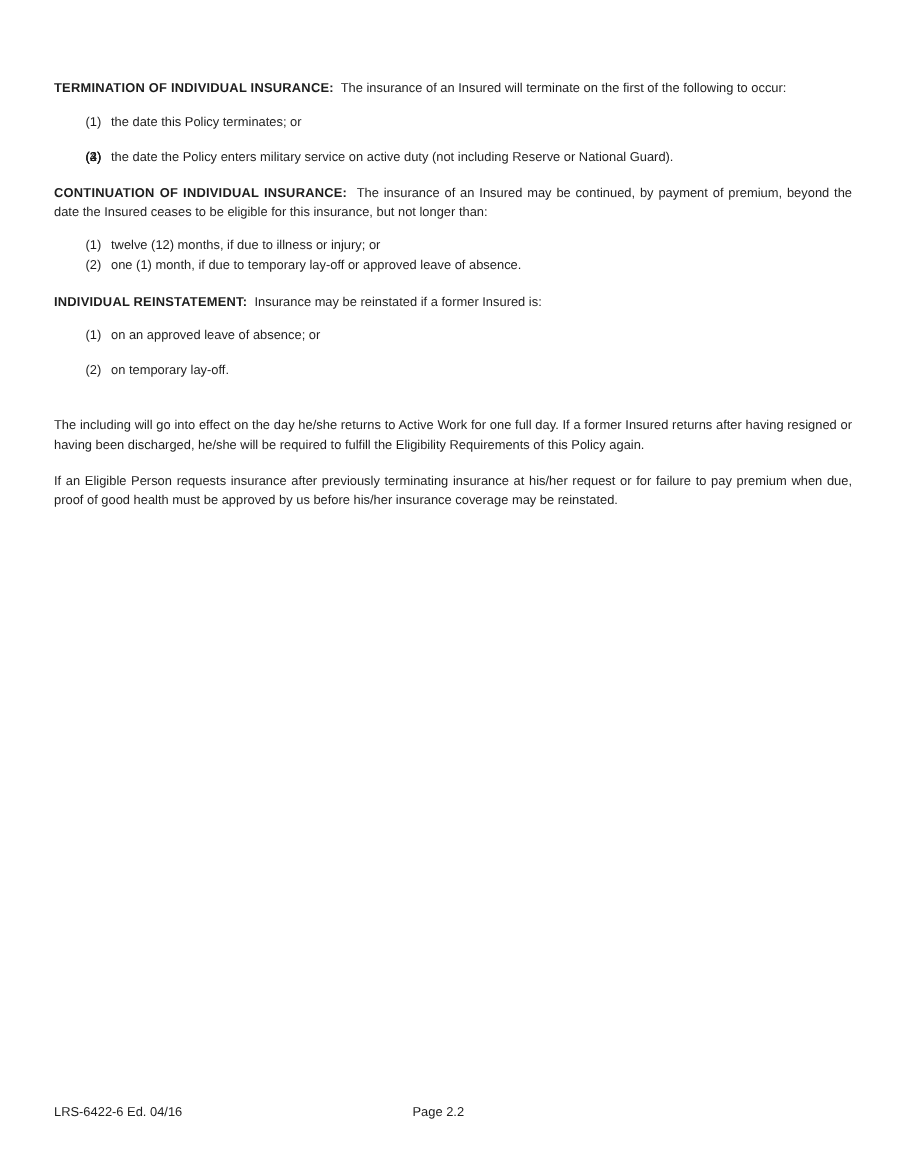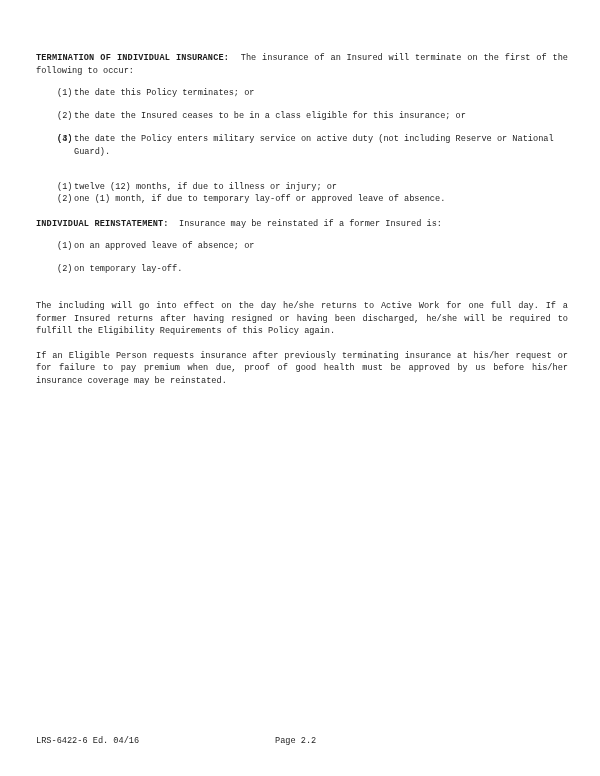--- a/index.html
+++ b/index.html
@@ -16,21 +16,20 @@
     -webkit-font-smoothing: antialiased;
   }
   .page {
     position: absolute;
     left: 0;
     top: 0;
     width: 600px;
     height: 776px;
     background: #ffffff;
     overflow: hidden;
-    font-family: Liberation Mono, monospace;
   }
   .content {
     position: absolute;
     left: 36px;
     top: 52px;
     width: 532px;
   }
   .para {
     font-size: 8.6px;
     line-height: 12.6px;
@@ -105,27 +104,28 @@
 <div class="page">
 
   <div class="content">
 
     <p class="para blocklead"><span class="heading-run">TERMINATION OF INDIVIDUAL INSURANCE:</span>&nbsp; <span>The insurance of an Insured will terminate on the first of the following to occur:</span></p>
 
     <div class="list-top-gap"></div>
 
     <ul class="numlist spaced">
       <li><span class="marker">(1)</span><span>the date this Policy terminates; or</span></li>
-      <li><span class="marker">(2)</span><span>the date the Insured ceases to be in a class eligible for this insurance; or</span></li>
+      <li><span class="marker">(2)</span></li>
       <li><span class="marker">(3)</span></li>
       <li><span class="marker">(4)</span><span>the date the Policy enters military service on active duty (not including Reserve or National Guard).</span></li>
     </ul>
 
     <div class="gap-section"></div>
 
+    <p class="para blocklead"><span class="heading-run">CONTINUATION OF INDIVIDUAL INSURANCE:</span>&nbsp; <span>The insurance of an Insured may be continued, by payment of premium, beyond the date the Insured ceases to be eligible for this insurance, but not longer than:</span></p>
 
     <div class="list-top-gap"></div>
 
     <ul class="numlist tight">
       <li><span class="marker">(1)</span><span>twelve (12) months, if due to illness or injury; or</span></li>
       <li><span class="marker">(2)</span><span>one (1) month, if due to temporary lay-off or approved leave of absence.</span></li>
     </ul>
 
     <div class="gap-section"></div>
 

